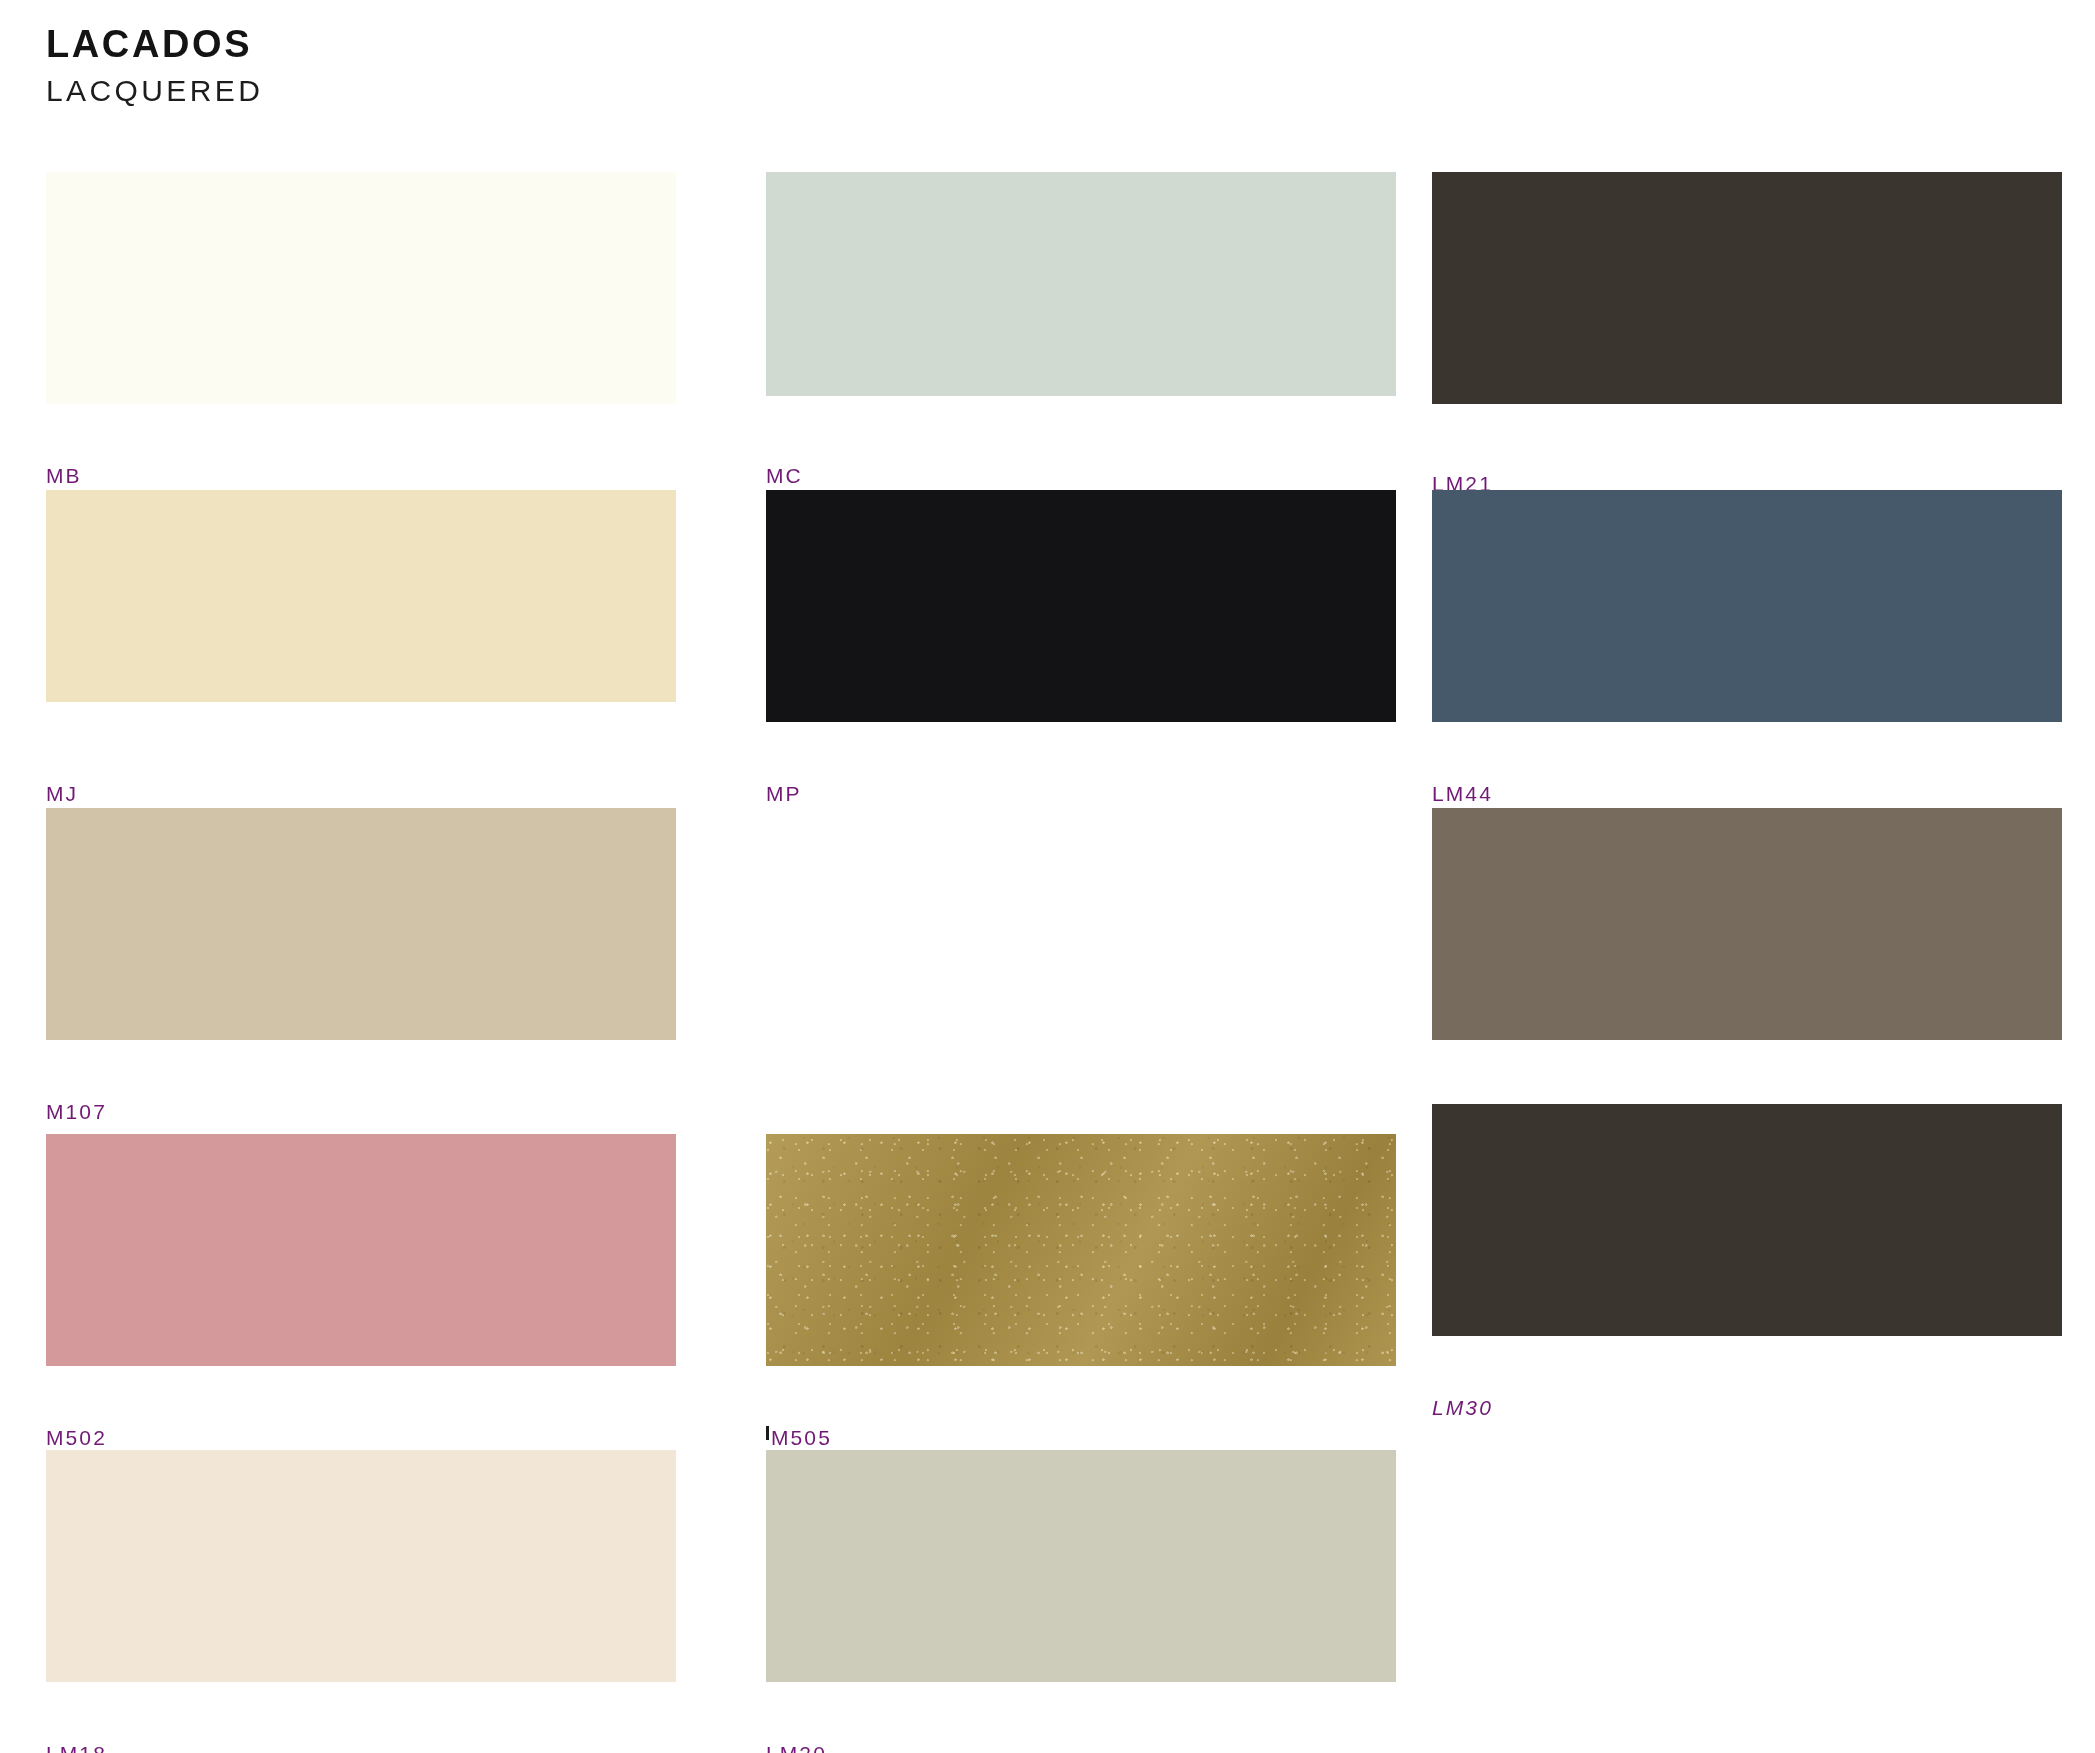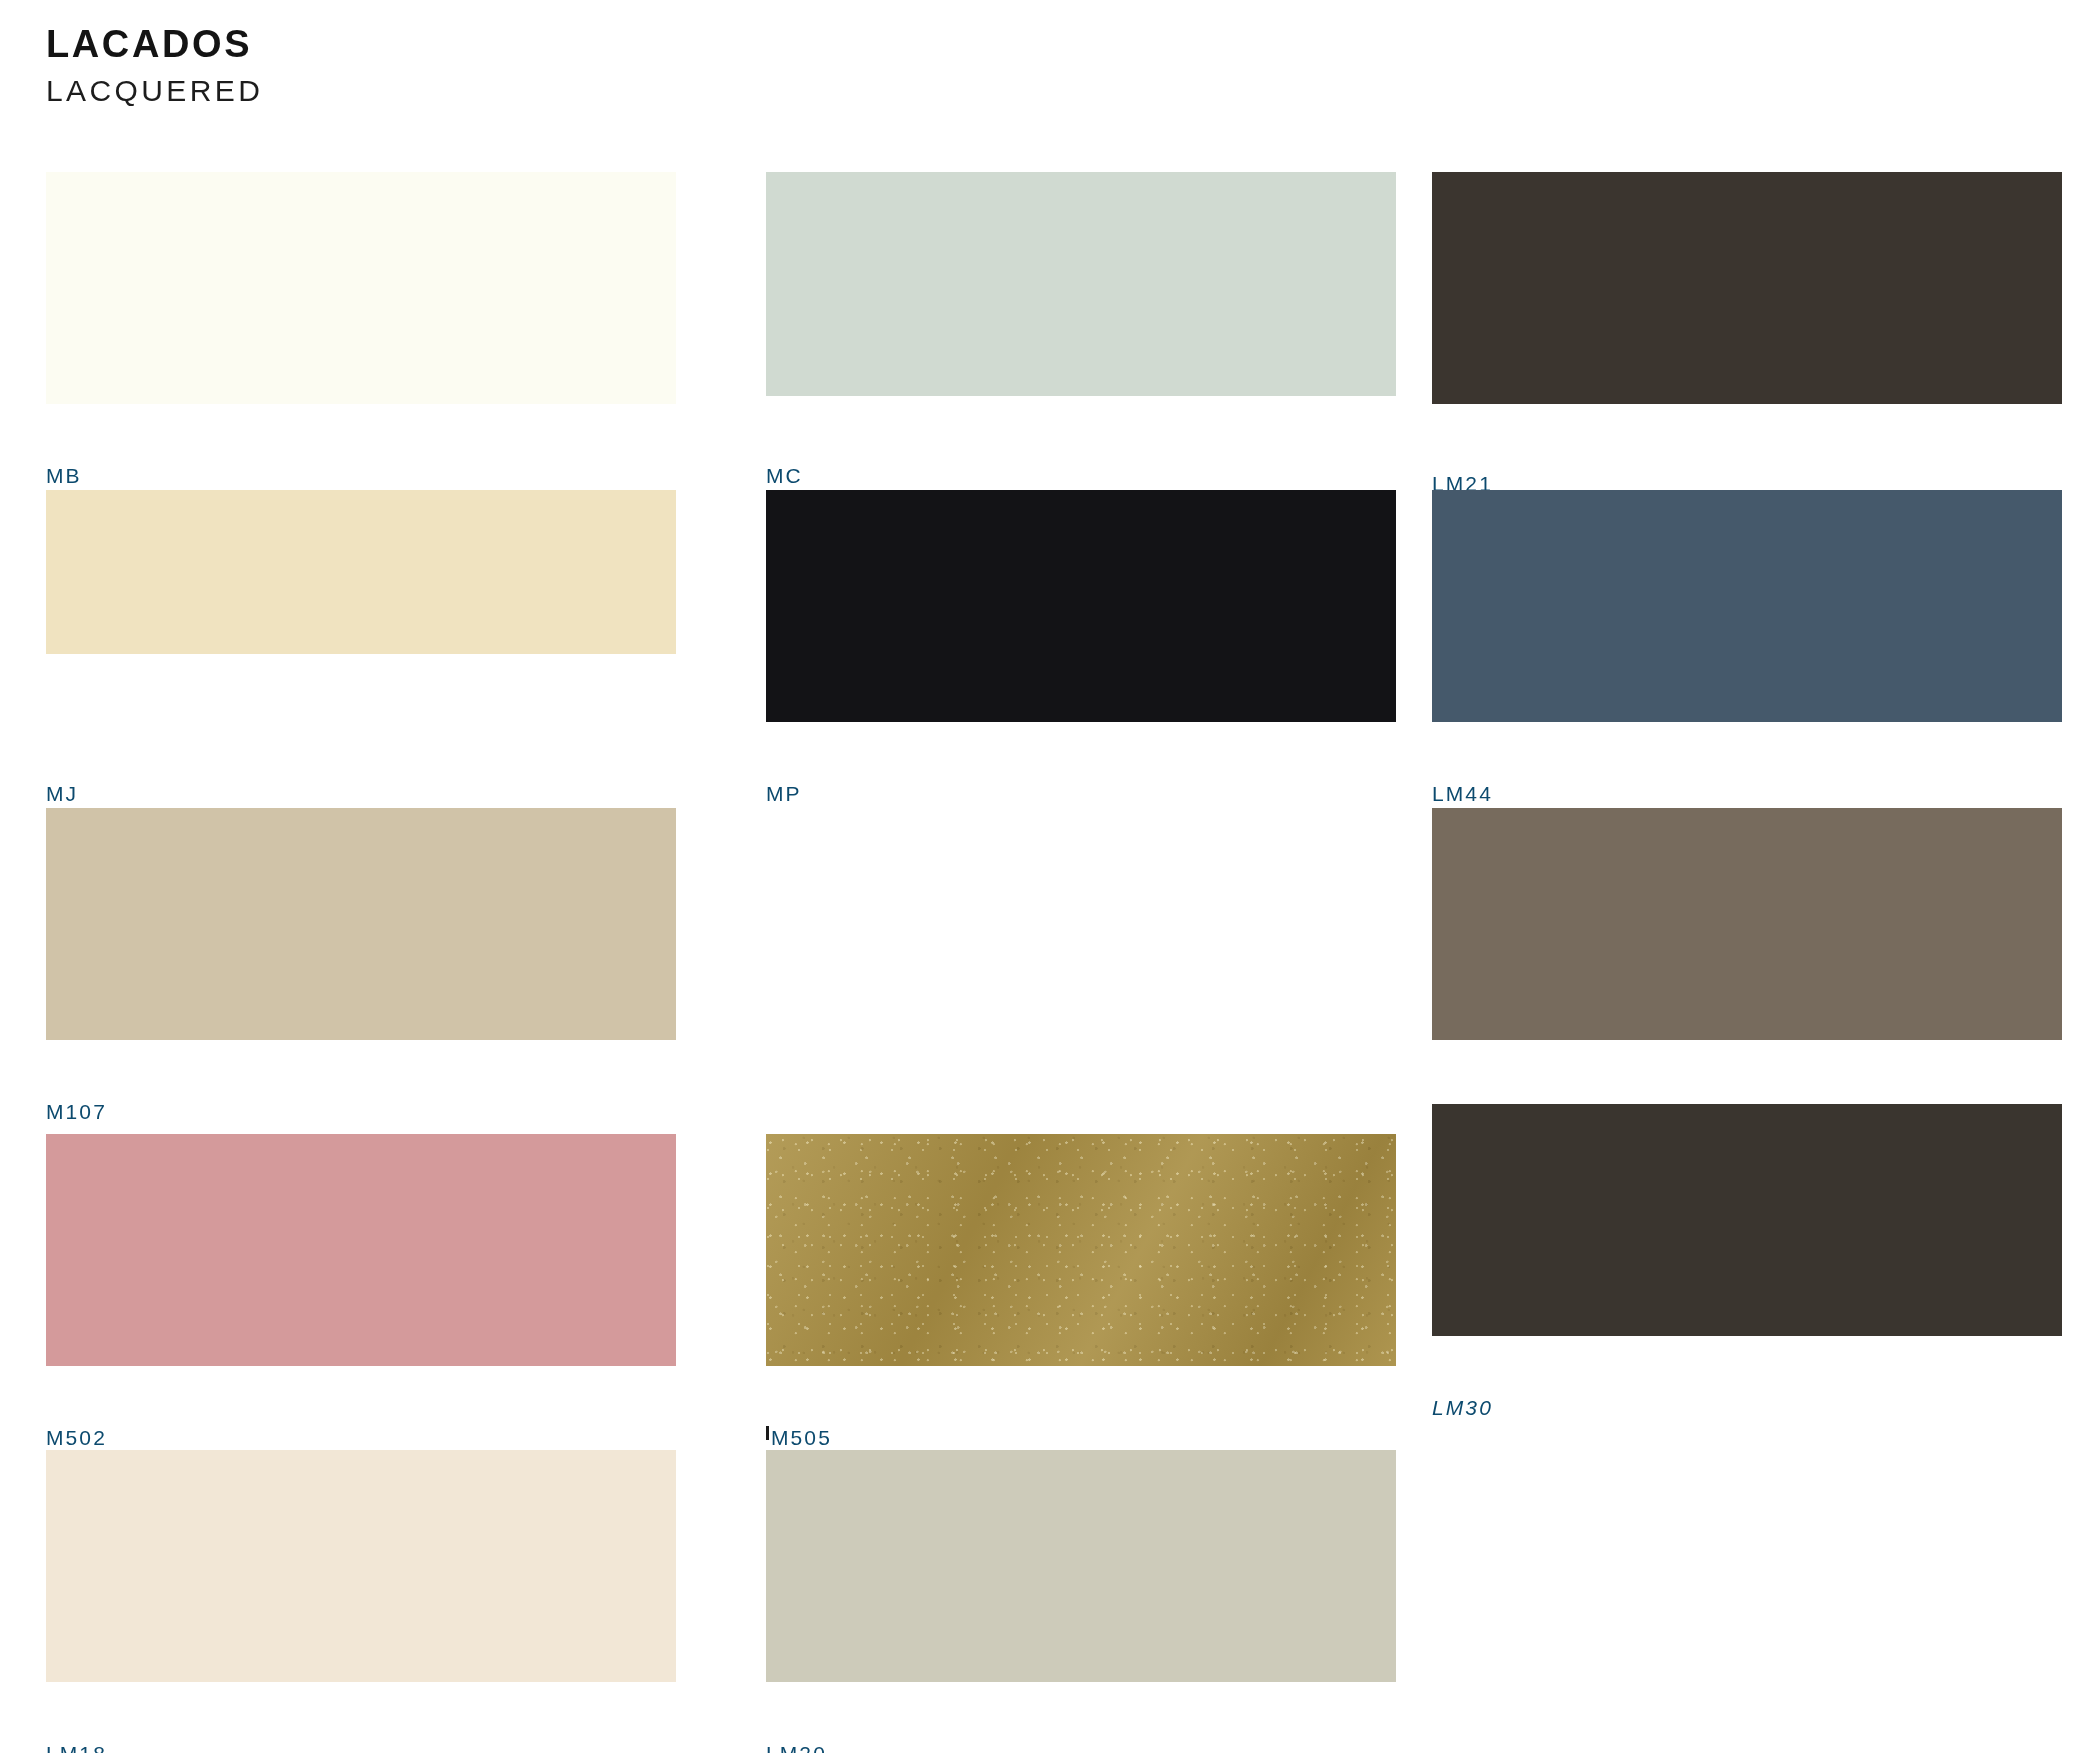--- a/index.html
+++ b/index.html
@@ -63,21 +63,21 @@
   .swatch {
     width: 100%;
     height: 100%;
     display: block;
   }
   .swatch-label {
     position: absolute;
     left: 0;
     font-size: 21px;
     letter-spacing: 2.1px;
-    color: #0c4a6e;
+    color: #701a75;
     white-space: nowrap;
     font-weight: 400;
   }
   .label-tick {
     display: inline-block;
     width: 3px;
     height: 14px;
     background: #1a1a1a;
     vertical-align: 5px;
     margin-right: 2px;
@@ -139,21 +139,21 @@
         <div class="swatch-label" style="top: 292px;"><span>MB</span></div>
       </div>
       <div class="cell" style="left: 766px; top: 172px; width: 630px; height: 224px; text-align: right;">
         <div class="swatch" style="background: rgb(208, 218, 209);"></div>
         <div class="swatch-label" style="top: 292px;"><span>MC</span></div>
       </div>
       <div class="cell" style="left: 1432px; top: 172px; width: 630px; height: 232px;">
         <div class="swatch" style="background: rgb(59, 53, 47);"></div>
         <div class="swatch-label" style="top: 300px;"><span>LM21</span></div>
       </div>
-      <div class="cell" style="left: 46px; top: 490px; width: 630px; height: 164px;">
+      <div class="cell" style="left: 46px; top: 490px; width: 630px; height: 212px;">
         <div class="swatch" style="background: rgb(240, 227, 192);"></div>
         <div class="swatch-label" style="top: 292px;"><span>MJ</span></div>
       </div>
       <div class="cell" style="left: 766px; top: 490px; width: 630px; height: 232px;">
         <div class="swatch" style="background: rgb(19, 19, 22);"></div>
         <div class="swatch-label" style="top: 292px;"><span>MP</span></div>
       </div>
       <div class="cell" style="left: 1432px; top: 490px; width: 630px; height: 232px;">
         <div class="swatch" style="background: rgb(69, 89, 107);"></div>
         <div class="swatch-label" style="top: 292px;"><span>LM44</span></div>

